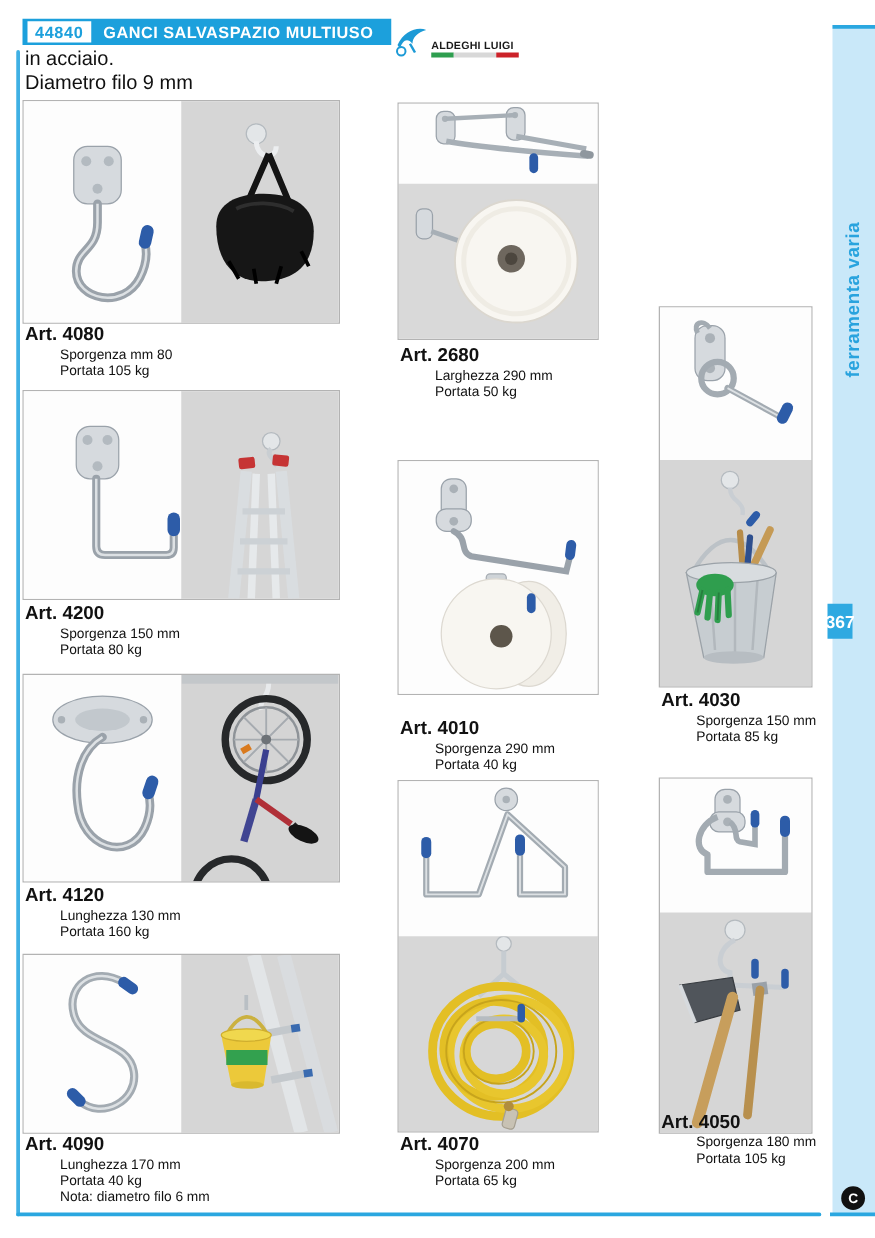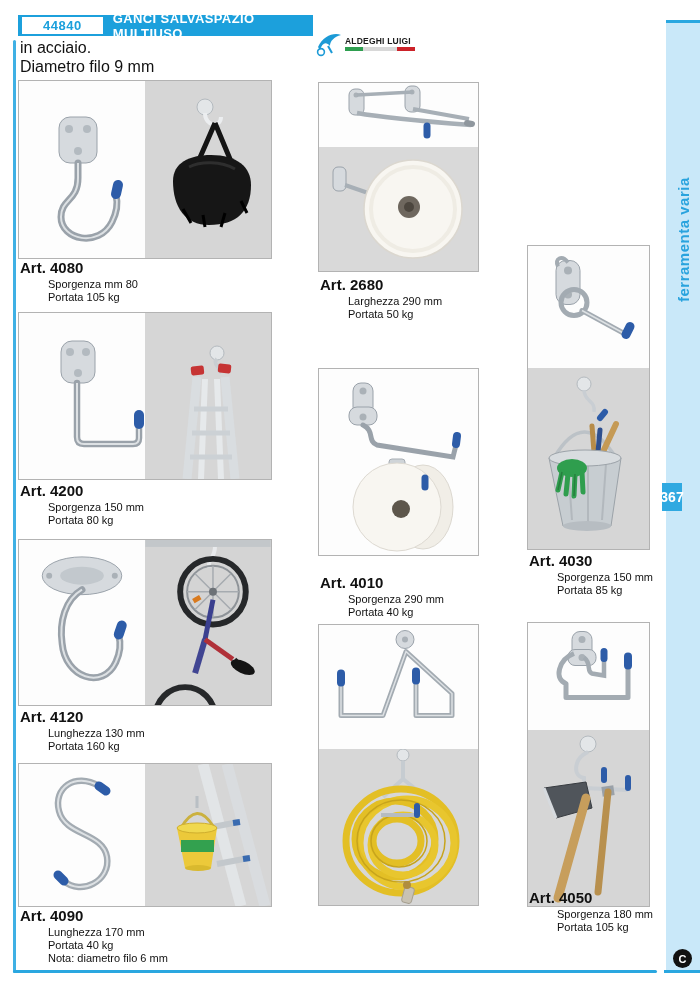--- a/index.html
+++ b/index.html
@@ -2,24 +2,24 @@
 <html><head>
 <meta charset="utf-8">
 <style>
   html,body{margin:0;padding:0;background:#fff;}
   .page{position:relative;width:700px;height:990px;background:#ffffff;
         font-family:"Liberation Sans",sans-serif;color:#111;overflow:hidden;}
   
   .hdr-bar{position:absolute;left:18px;top:15px;width:295px;height:21px;
            background:#1CA0DC;display:flex;align-items:center;}
   .code-box{background:#fff;color:#1CA0DC;font-weight:bold;font-size:13px;
-            margin-left:4px;padding:1px 21px;letter-spacing:.5px;}
+            margin-left:4px;padding:1px 6px;letter-spacing:.5px;}
   .hdr-title{color:#fff;font-weight:bold;font-size:13px;margin-left:10px;letter-spacing:.4px;}
   .subtitle{position:absolute;left:20px;top:39px;font-size:16px;line-height:1.18;}
-  .logo{position:absolute;left:316px;top:28px;width:120px;height:30px;display:flex;align-items:center;}
+  .logo{position:absolute;left:316px;top:16px;width:120px;height:30px;display:flex;align-items:flex-end;}
   .logo-txt{margin-left:3px;}
   .logo-name{font-size:8.5px;font-weight:bold;letter-spacing:.2px;color:#1a1a1a;white-space:nowrap;}
   .logo-flag{display:flex;height:4px;margin-top:1px;}
   .logo-flag span{display:block;height:4px;}
   
   .vline{position:absolute;left:13px;top:40px;width:3px;height:933px;background:#3FB0E4;border-radius:2px;}
   .bline{position:absolute;left:13px;top:970px;width:644px;height:3px;background:#2AA7E0;border-radius:2px;}
   
   .ph{position:absolute;border:1px solid #b3b3b3;box-sizing:border-box;display:flex;background:#fff;}
   .ph.col{flex-direction:column;}
@@ -284,20 +284,25 @@
         <ellipse cx="78" cy="92" rx="24" ry="22" fill="none" stroke="#e3bf25" stroke-width="7"></ellipse>
         <ellipse cx="82" cy="92" rx="44" ry="41" fill="none" stroke="#c7a41c" stroke-width="1.5"></ellipse>
         <ellipse cx="80" cy="92" rx="28" ry="26" fill="none" stroke="#c7a41c" stroke-width="1.5"></ellipse>
         <path d="M62,66 L98,66" stroke="#b6bcc1" stroke-width="4"></path>
         <path d="M98,66 L98,57" stroke="#2D5CA8" stroke-width="6" stroke-linecap="round"></path>
         <rect x="84" y="138" width="10" height="16" rx="3" fill="#c8c2b4" stroke="#a59f90" transform="rotate(15 89 146)"></rect>
         <circle cx="88" cy="136" r="4" fill="#b08d3e"></circle>
       </svg>
     </div>
   </div>
+  <div class="caption" style="left:320px;top:907px;">
+    <div class="art">Art. 4070</div>
+    <div class="spec">Sporgenza 200 mm</div>
+    <div class="spec">Portata 65 kg</div>
+  </div>
 
   <div class="ph col" style="left:527px;top:245px;width:123px;height:305px;">
     <div class="sub fix wbg" style="height:122px;">
       <svg viewBox="0 0 121 121">
         <rect x="28" y="14" width="24" height="44" rx="10" fill="#d6dade" stroke="#9aa2aa"></rect>
         <circle cx="40" cy="24" r="4" fill="#aab1b7"></circle>
           <circle cx="40" cy="48" r="4" fill="#aab1b7"></circle>
         <path d="M40,16 C34,8 26,12 30,20" stroke="#a3abb2" stroke-width="4" fill="none"></path>
         <circle cx="46" cy="56" r="13" fill="none" stroke="#a3abb2" stroke-width="5"></circle>
         <path d="M54,64 L98,88" stroke="#a3abb2" stroke-width="5" stroke-linecap="round"></path>

